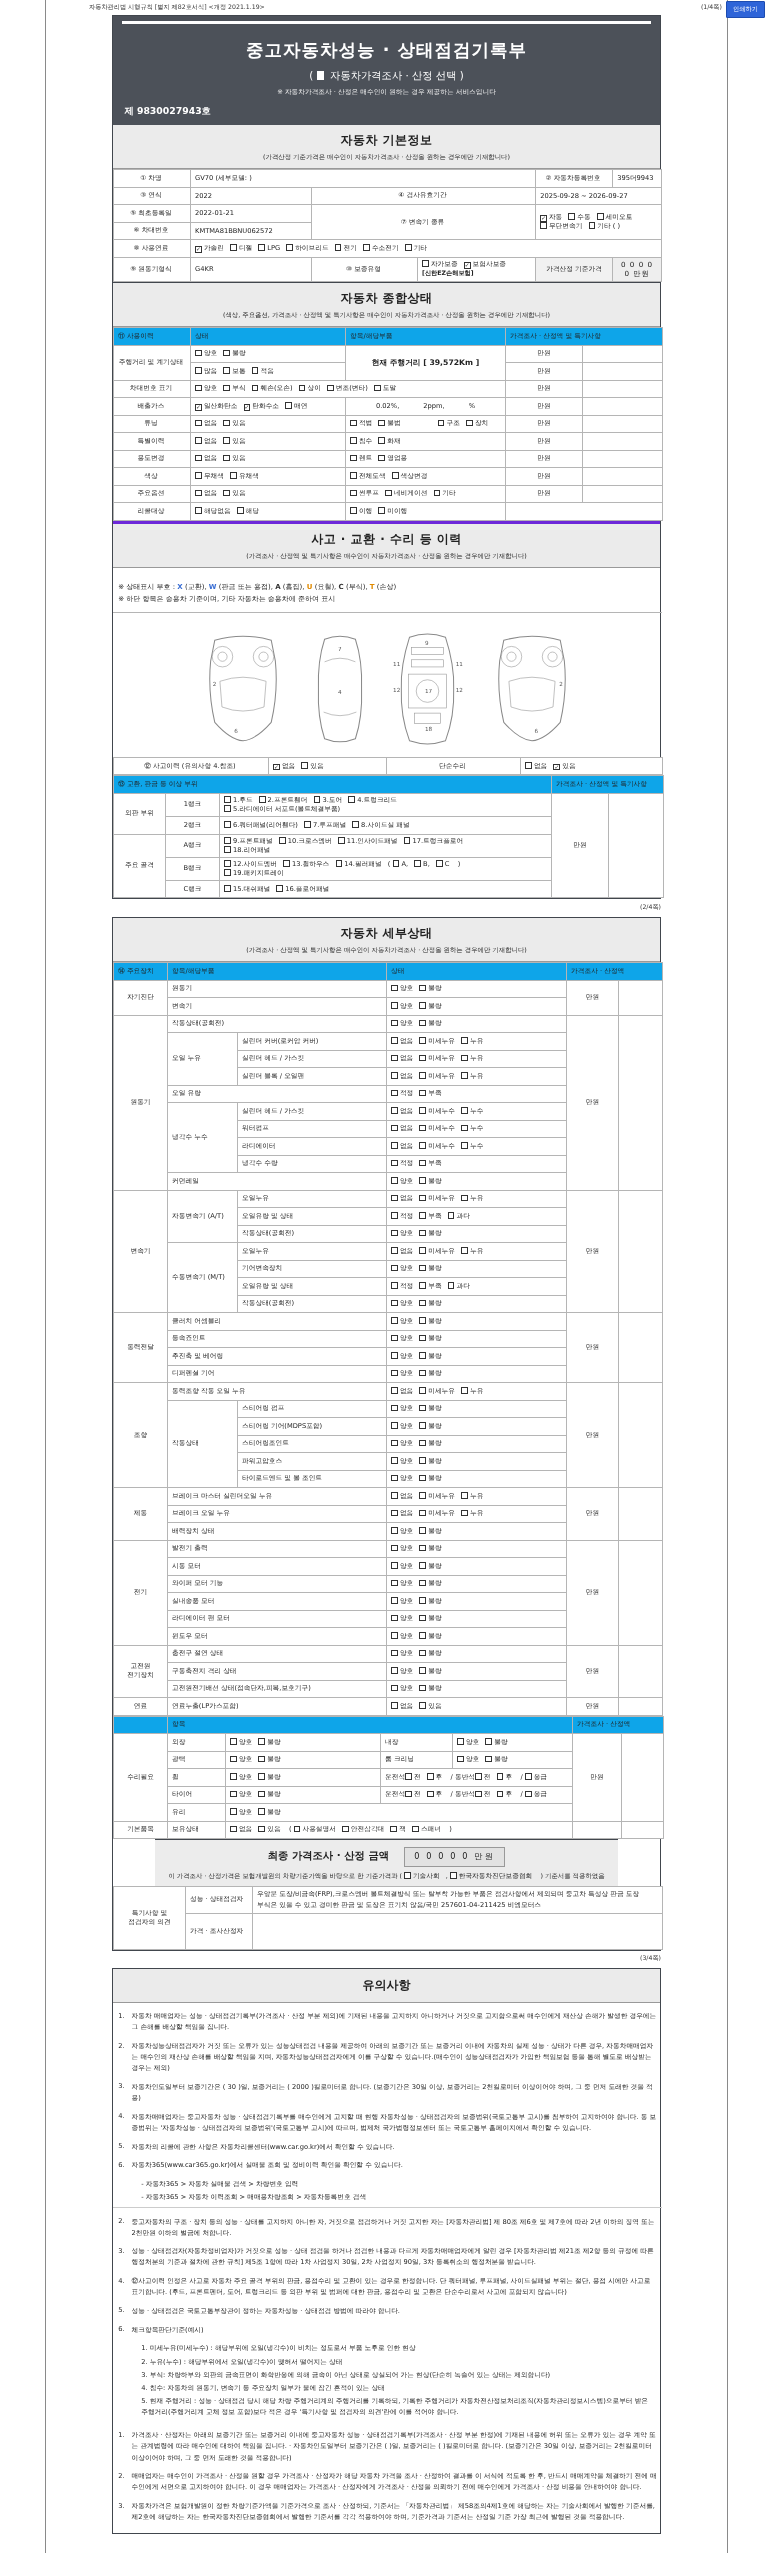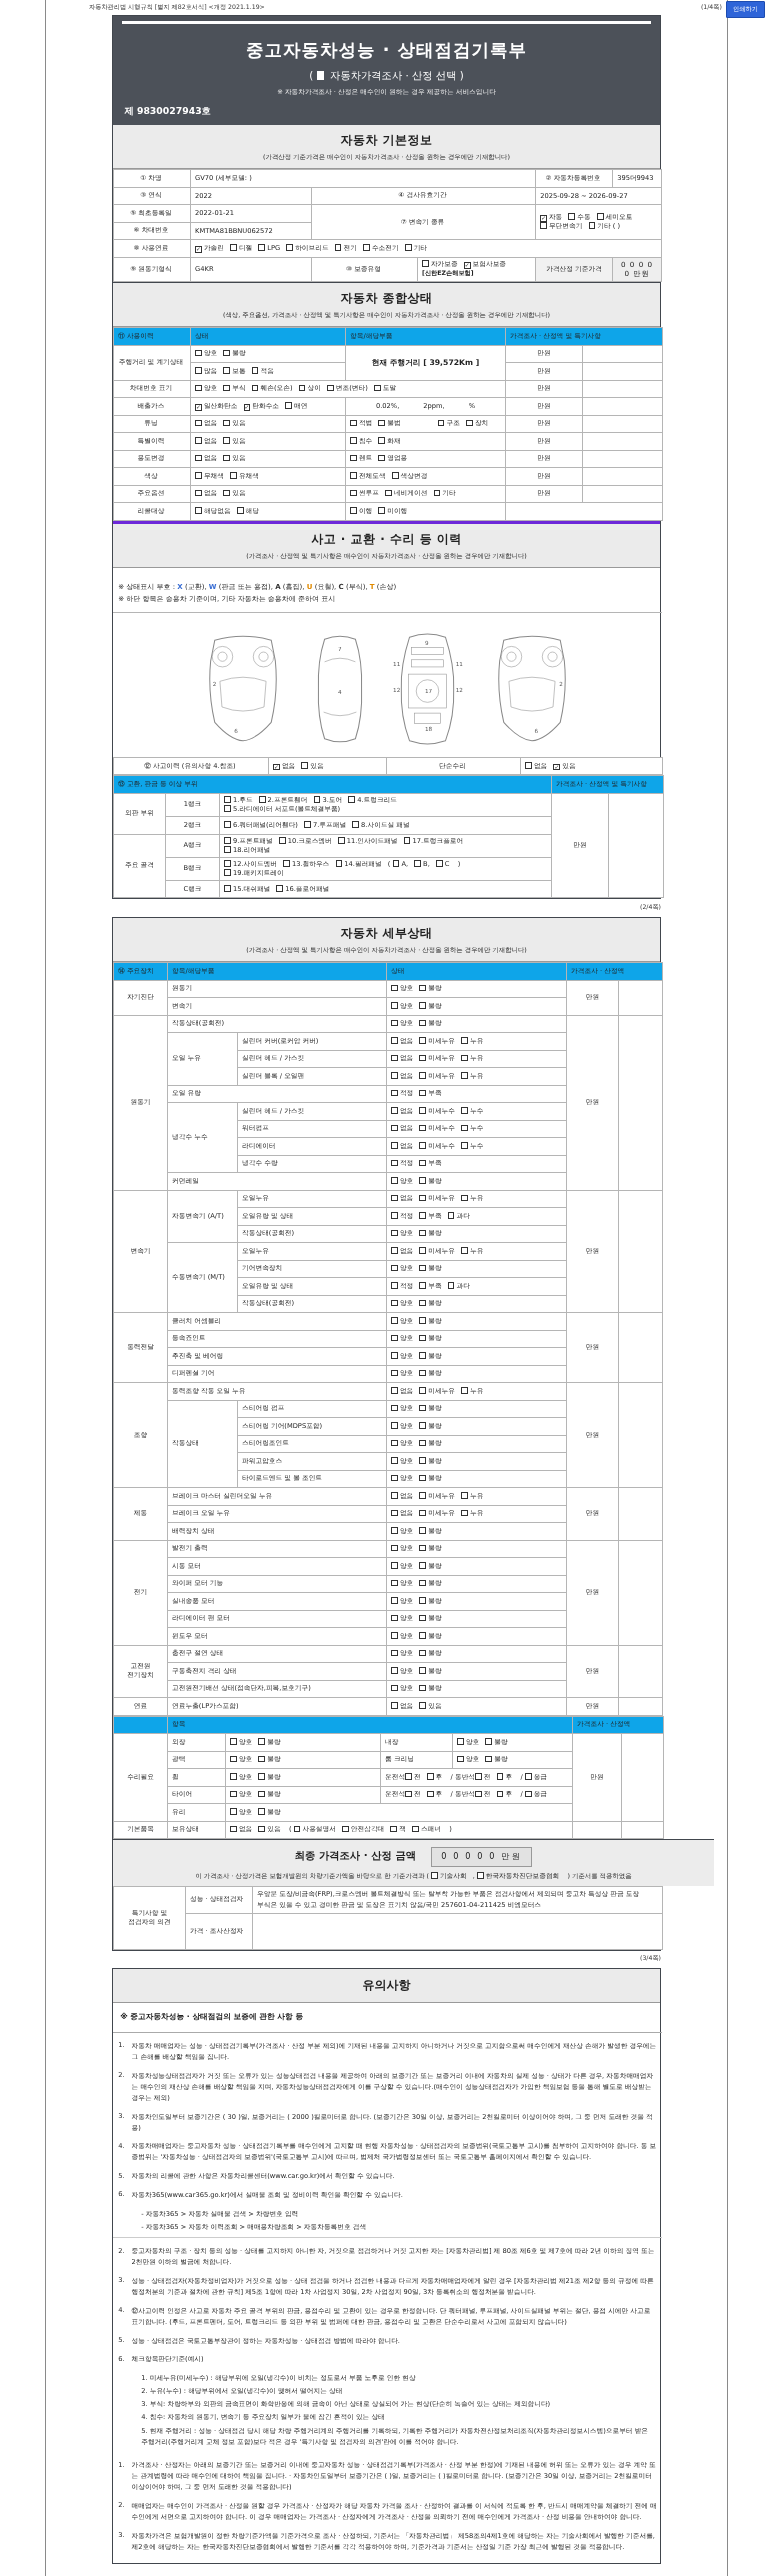--- a/index.html
+++ b/index.html
@@ -53,21 +53,21 @@
   .c-dark { color:#333; font-weight:bold; }
   .smallb { font-weight:bold; font-size:6.2px; }
 
   .legend-row { width:549px; margin:8px auto; border-bottom:0.5px solid #b5b5b5; padding:6.2px 5.2px; font-size:7px; line-height:1.7; }
   .diagram-row { width:549px; margin:0 auto; padding:8.2px 0 9.3px 0; display:flex; justify-content:center; gap:17.5px; align-items:center; }
   .diagram-row svg { display:block; }
   .dnum { font-size:11px; fill:#555; }
   .car-line { fill:none; stroke:#8a8a8a; stroke-width:2; }
   .car-thin { fill:none; stroke:#9a9a9a; stroke-width:1.2; }
 
-  .final-band { width:601px; margin:0 auto; border-top:1px solid #41464d; background:#ececec; padding:7.2px 0 5.2px 0; text-align:center; }
+  .final-band { width:463px; margin:0 auto; border-top:1px solid #41464d; background:#ececec; padding:7.2px 0 5.2px 0; text-align:center; }
   .final-band .fl { font-size:10.3px; font-weight:bold; margin-right:12.4px; }
   .final-band .fa { display:inline-block; background:#e2e2e2; border:0.5px solid #999; font-size:8.2px; letter-spacing:2.1px; padding:3.1px 9.3px; }
   .final-band .fnote { font-size:6.4px; margin-top:5.2px; }
 
   .notice-sub { width:549px; margin:0 auto; border-bottom:0.5px solid #aaa; border-top:0.5px solid #aaa; padding:9.3px 7.2px; font-size:7.7px; font-weight:bold; }
   .notice-list { width:549px; margin:0 auto; padding:8.2px 5.2px 2.1px 5.2px; }
   .note-item { display:flex; margin-bottom:7.7px; }
   .note-item .num { width:13.4px; flex:0 0 13.4px; font-size:6.7px; padding-top:0.5px; }
   .note-item .txt { font-size:6.7px; line-height:1.65; }
   .note-sub { font-size:6.7px; line-height:1.65; margin:2.1px 0 2.1px 23px; }
@@ -658,21 +658,20 @@
             </tr>
           </tbody>
         </table>
   </section>
   </div>
   <div class="pagemark">(3/4쪽)</div>
 
   <div class="form-col">
   <section class="pageblk">
     <div class="sec-band">유의사항</div>
-    <div class="notice-sub" style="border-top:none;">※ 중고자동차성능 · 상태점검의 보증에 관한 사항 등</div>
     <div class="notice-list">
           <div class="note-item">
             <span class="num">1.</span>
             <div class="txt">자동차 매매업자는 성능 · 상태점검기록부(가격조사 · 산정 부분 제외)에 기재된 내용을 고지하지 아니하거나 거짓으로 고지함으로써 매수인에게 재산상 손해가 발생한 경우에는 그 손해를 배상할 책임을 집니다.</div>
           </div>
           <div class="note-item">
             <span class="num">2.</span>
             <div class="txt">자동차성능상태점검자가 거짓 또는 오류가 있는 성능상태점검 내용을 제공하여 아래의 보증기간 또는 보증거리 이내에 자동차의 실제 성능 · 상태가 다른 경우, 자동차매매업자는 매수인의 재산상 손해를 배상할 책임을 지며, 자동차성능상태점검자에게 이를 구상할 수 있습니다.(매수인이 성능상태점검자가 가입한 책임보험 등을 통해 별도로 배상받는 경우는 제외)</div>
           </div>
           <div class="note-item">

